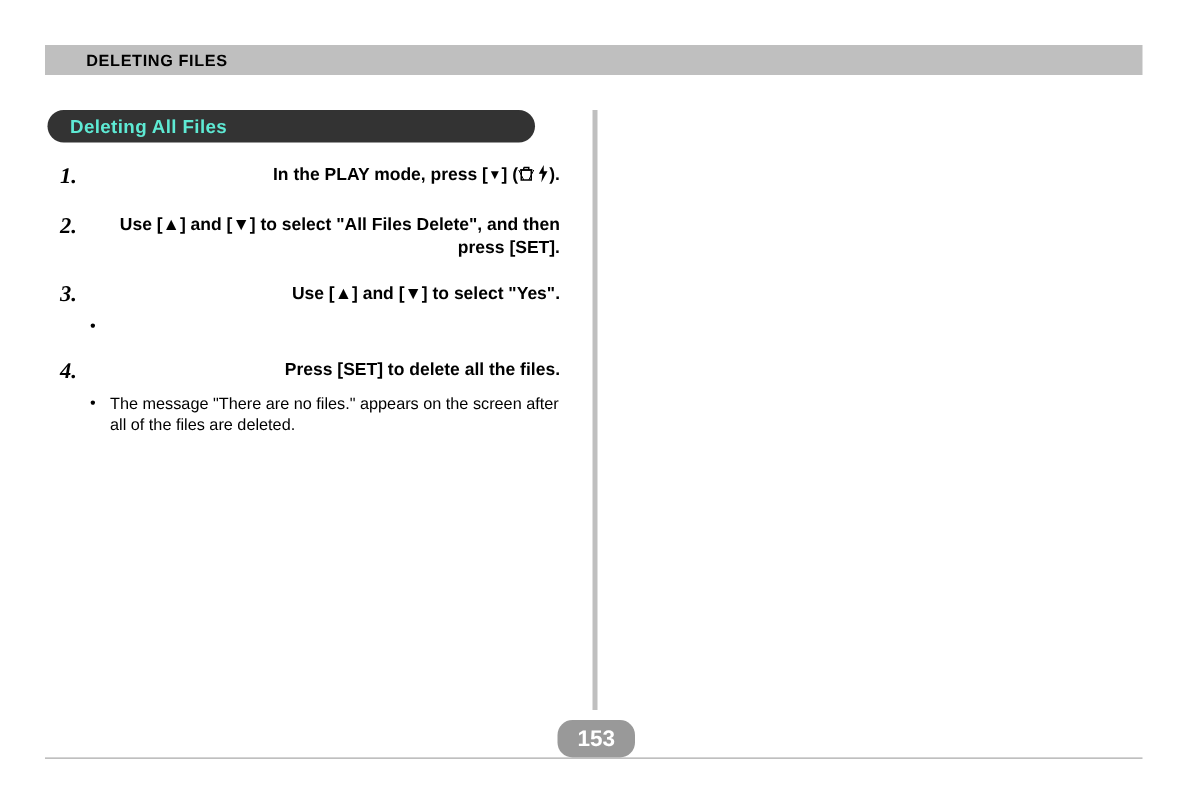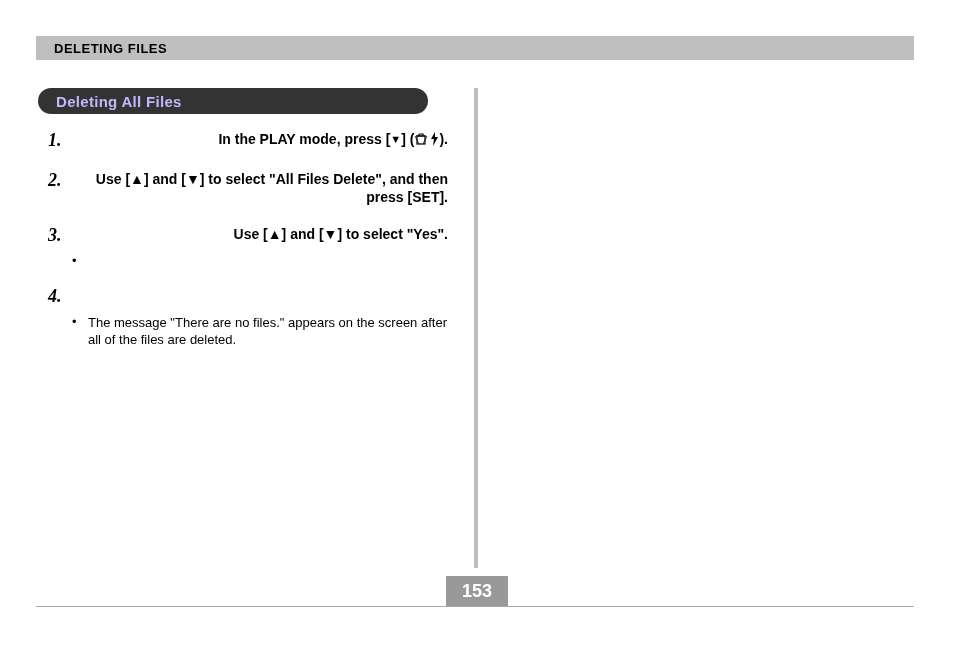--- a/index.html
+++ b/index.html
@@ -13,35 +13,35 @@
   }
   .header-bar {
     position: absolute;
     top: 36px;
     left: 36px;
     width: 878px;
     height: 24px;
     background: #bfbfbf;
     display: flex;
     align-items: center;
-    padding-left: 18px;
+    padding-left: 33px;
   }
   .header-bar .title {
     font-size: 13px;
     font-weight: bold;
     letter-spacing: 0.5px;
   }
   .section-heading {
     position: absolute;
     top: 88px;
     left: 38px;
     width: 390px;
     height: 26px;
     background: #333333;
-    color: #c4b5fd;
+    color: #5eead4;
     font-size: 15px;
     font-weight: bold;
     border-radius: 13px;
     display: flex;
     align-items: center;
     padding-left: 18px;
     letter-spacing: 0.3px;
   }
   .content {
     position: absolute;
@@ -115,20 +115,21 @@
     top: 576px;
     width: 62px;
     height: 30px;
     background: #999;
     color: #fff;
     font-size: 18px;
     font-weight: bold;
     display: flex;
     align-items: center;
     justify-content: center;
+    border-radius: 12px;
   }
   .bottom-rule {
     position: absolute;
     left: 36px;
     top: 606px;
     width: 878px;
     height: 1px;
     background: #aaa;
   }
 </style>
@@ -175,20 +176,21 @@
       <div class="step-text">Use [▲] and [▼] to select "Yes".</div>
     </div>
     <div class="bullet-row">
       <div class="bullet-dot">•</div>
     </div>
   </div>
 
   <div class="step">
     <div class="step-row">
       <div class="step-num">4.</div>
+      <div class="step-text">Press [SET] to delete all the files.</div>
     </div>
     <div class="bullet-row">
       <div class="bullet-dot">•</div>
       <div class="bullet-text">The message "There are no files." appears on the screen after all of the files are deleted.</div>
     </div>
   </div>
 
 </div>
 
 <div class="center-divider"></div>

